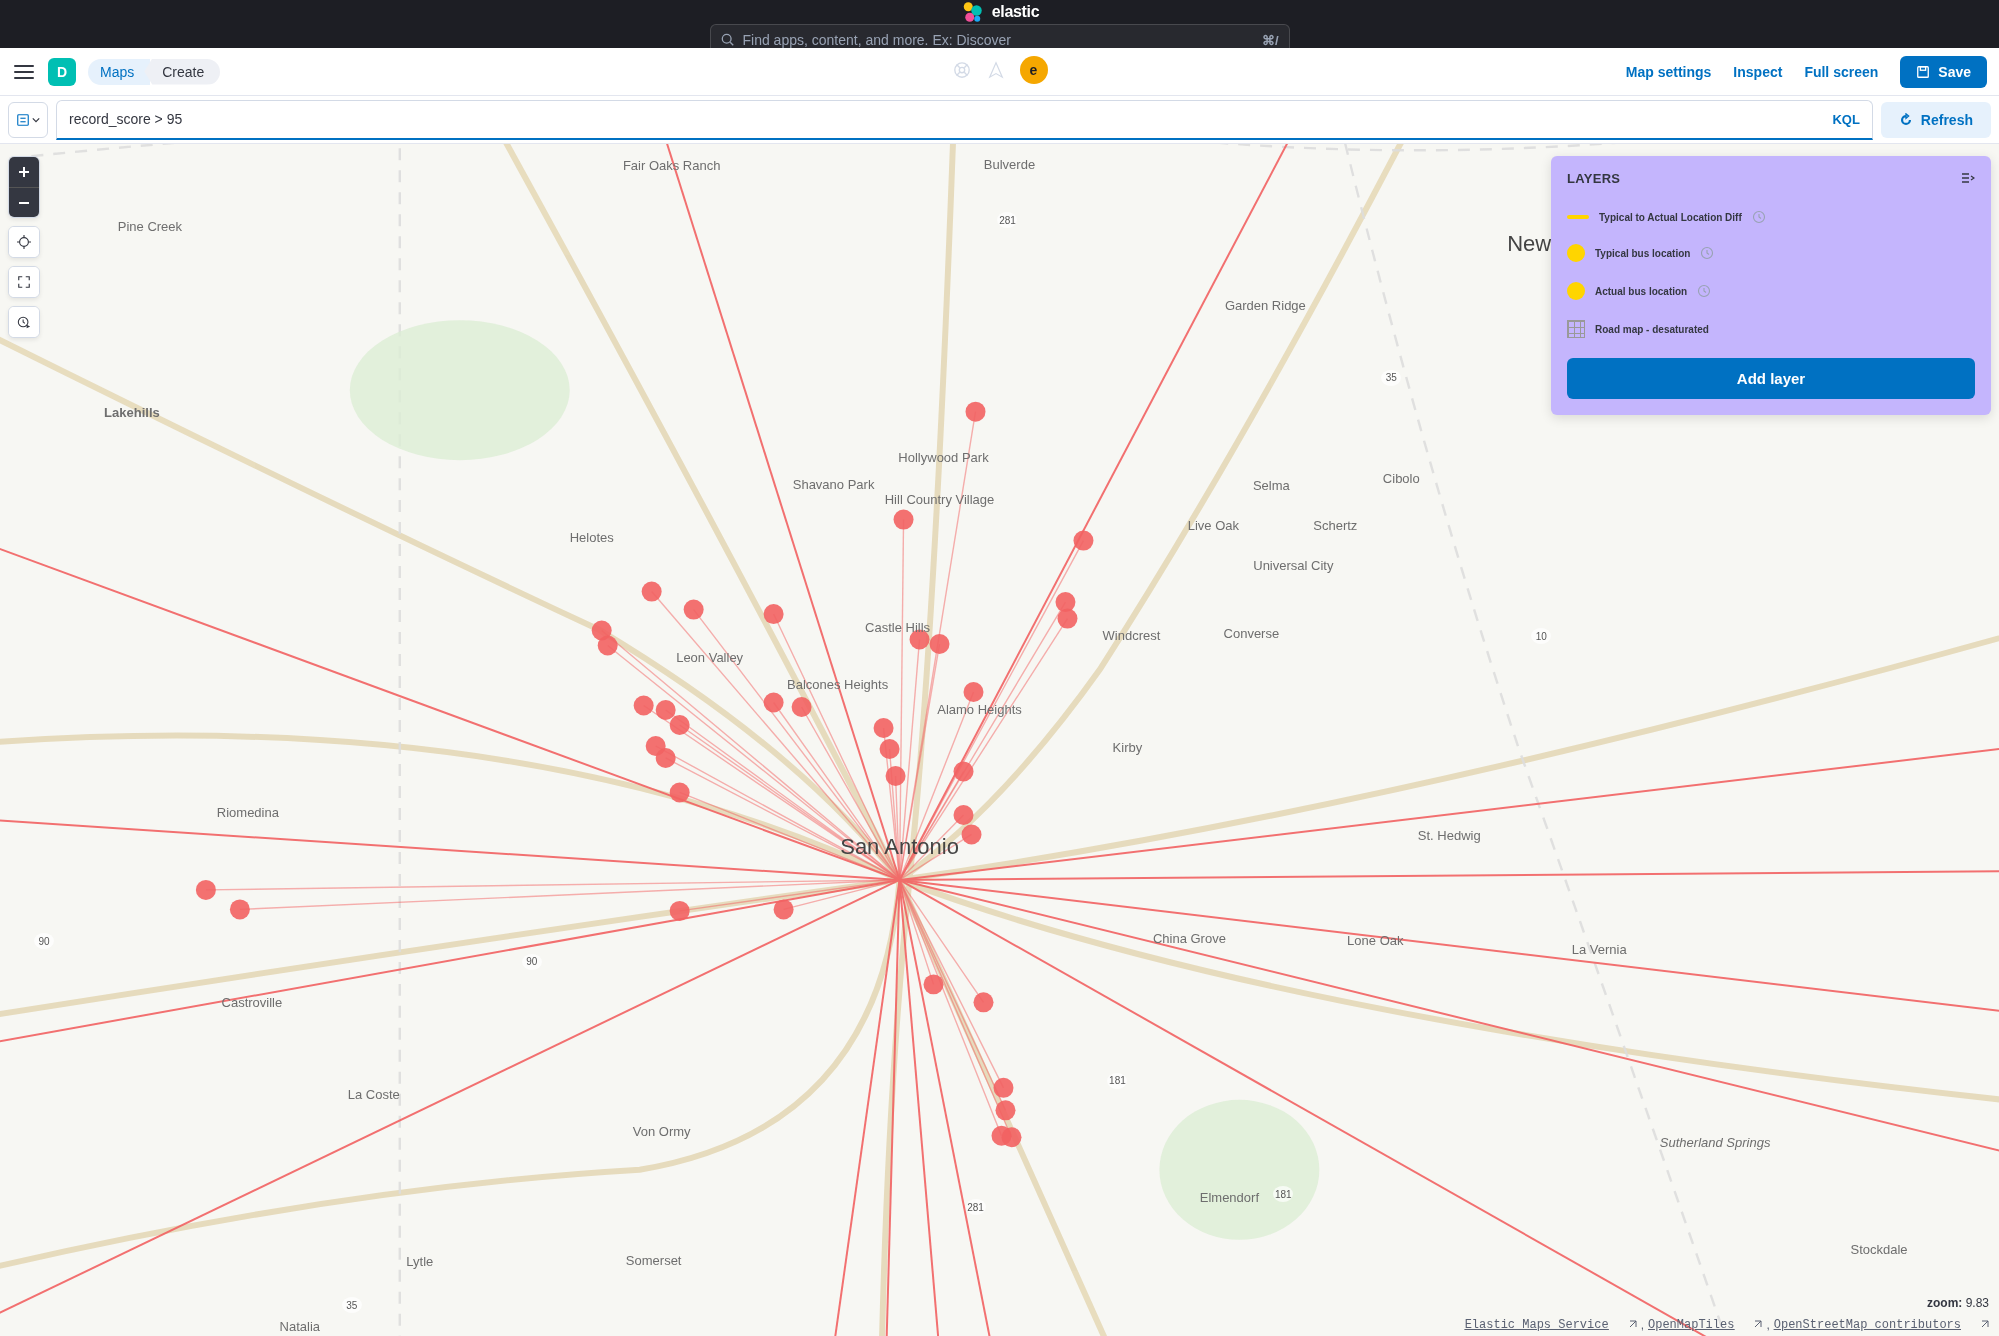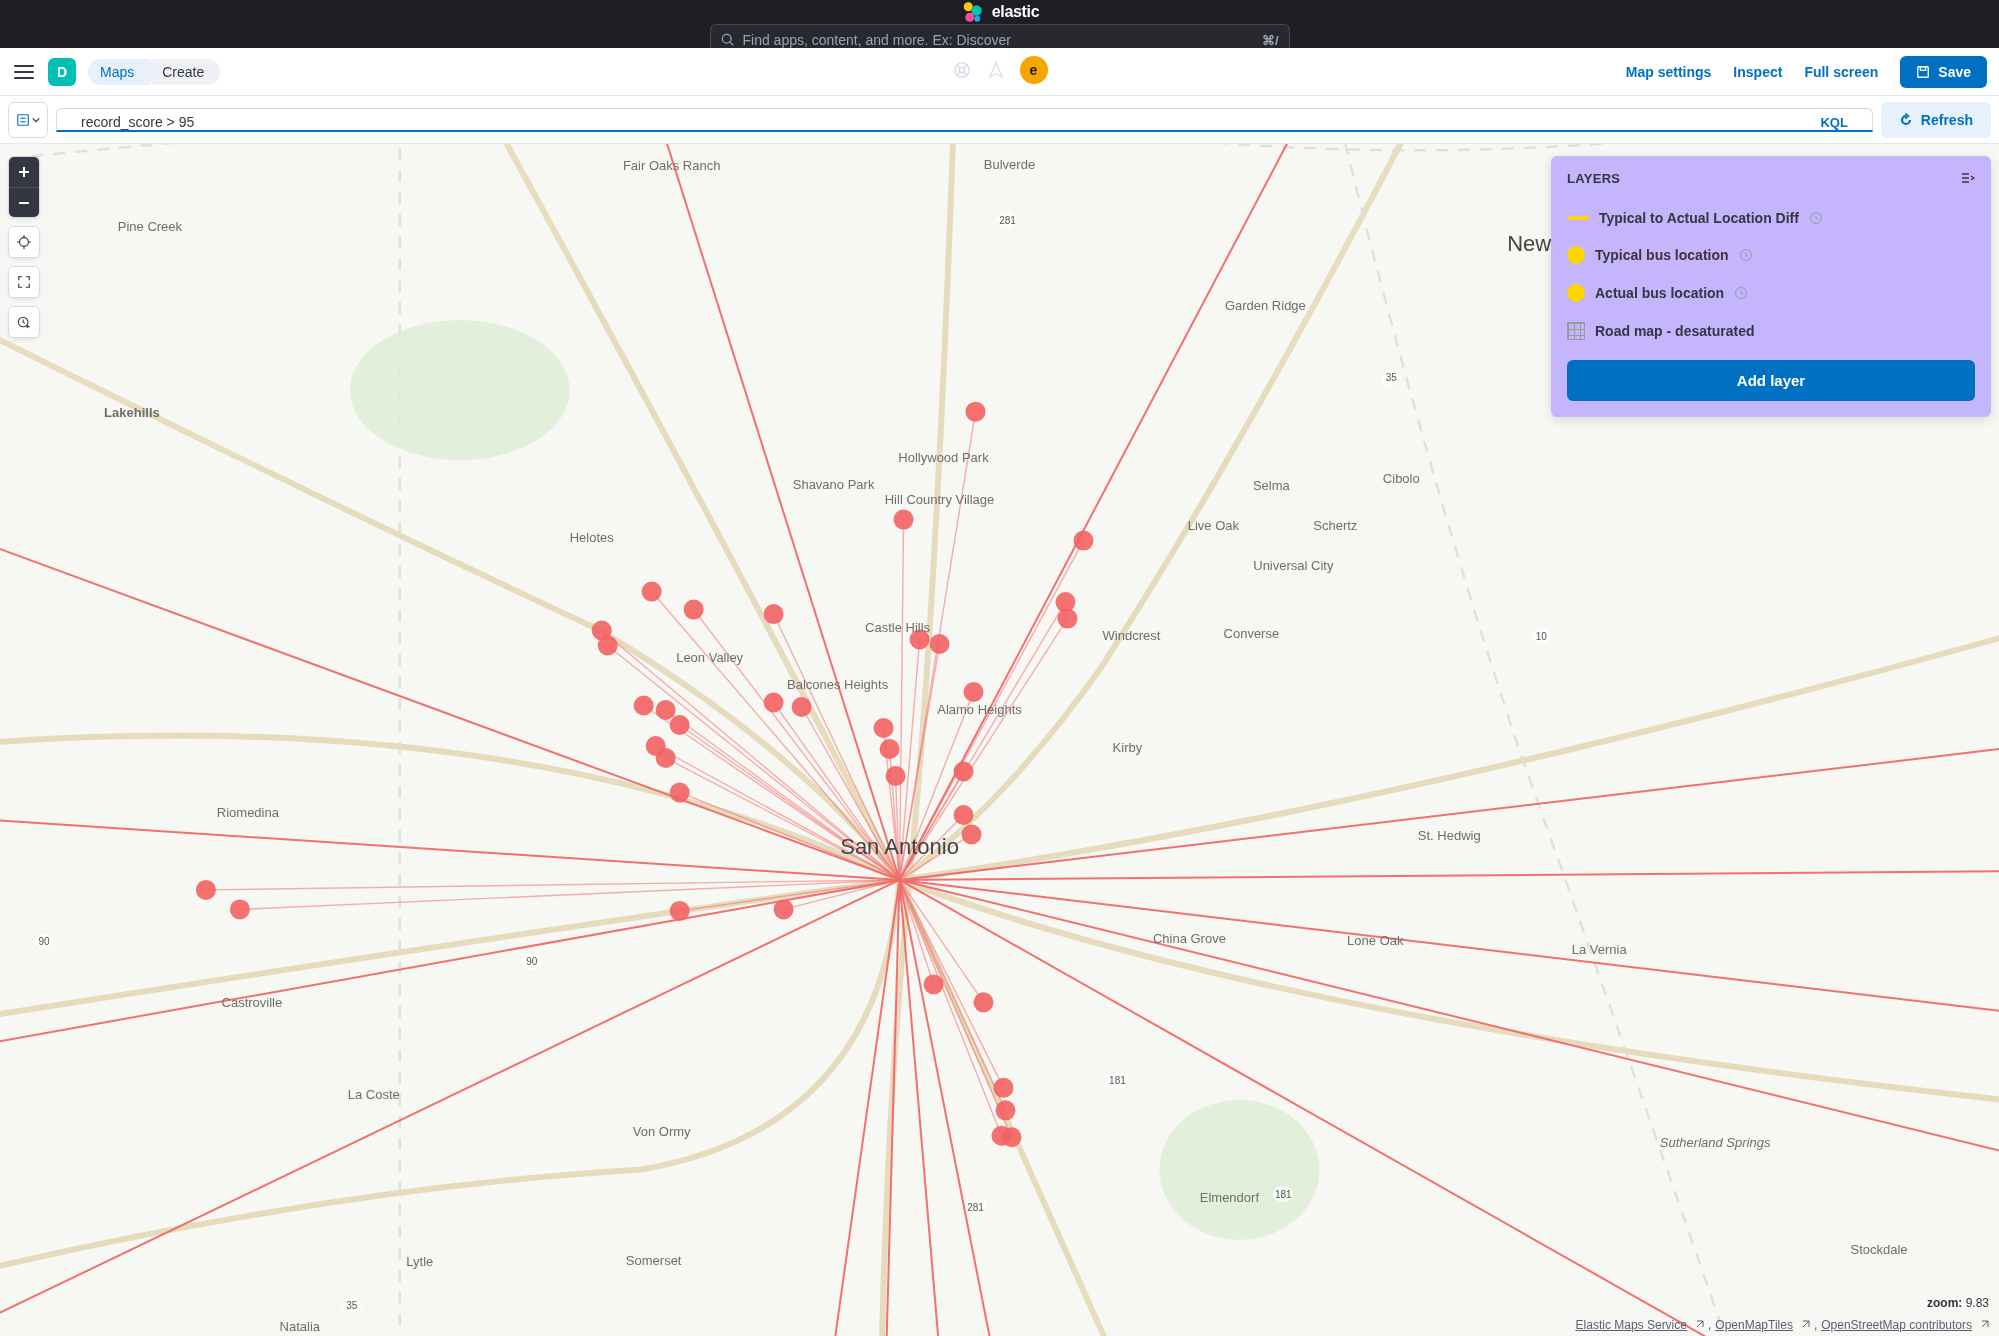--- a/index.html
+++ b/index.html
@@ -22,45 +22,45 @@
 .space-badge { width: 28px; height: 28px; border-radius: 6px; background: #00bfb3; color: #fff; display: flex; align-items: center; justify-content: center; font-weight: 700; font-size: 14px; }
 .breadcrumbs { display: flex; align-items: center; }
 .crumb { padding: 5px 16px 5px 12px; font-size: 14px; position: relative; }
 .crumb.first { background: #e6f1fc; color: #0071c2; border-radius: 14px 0 0 14px; }
 .crumb.last { background: #eef0f5; color: #343741; border-radius: 0 14px 14px 0; padding-left: 18px; margin-left: -6px; clip-path: polygon(8px 0, 100% 0, 100% 100%, 8px 100%, 0 50%); }
 .sub-right { margin-left: auto; display: flex; align-items: center; gap: 22px; }
 .sub-link { color: #0071c2; font-weight: 600; font-size: 14px; cursor: pointer; }
 .save-btn { background: #0071c2; color: #fff; border: none; border-radius: 6px; padding: 8px 16px; font-weight: 600; font-size: 14px; display: flex; align-items: center; gap: 8px; cursor: pointer; }
 .query-bar { height: 48px; display: flex; align-items: center; padding: 6px 8px; gap: 8px; border-bottom: 1px solid #e3e6ef; }
 .qb-options { width: 40px; height: 36px; border: 1px solid #d3dae6; border-radius: 6px; display: flex; align-items: center; justify-content: center; gap: 2px; cursor: pointer; color: #0071c2; }
-.query-input-wrap { flex: 1; height: 24px; border: 1px solid #d3dae6; border-bottom: 2px solid #0071c2; border-radius: 6px 6px 0 0; display: flex; align-items: flex-end; padding: 0 24px; gap: 10px; }
+.query-input-wrap { flex: 1; height: 40px; border: 1px solid #d3dae6; border-bottom: 2px solid #0071c2; border-radius: 6px 6px 0 0; display: flex; align-items: center; padding: 0 12px; gap: 10px; }
 .query-input-wrap input { flex: 1; border: none; outline: none; font-size: 14px; color: #343741; }
 .kql-tag { color: #0071c2; font-weight: 600; font-size: 13px; }
 .refresh-btn { height: 36px; background: #e6f1fc; color: #0071c2; border: none; border-radius: 6px; padding: 0 18px; font-weight: 600; font-size: 14px; display: flex; align-items: center; gap: 8px; cursor: pointer; }
 .map-container { position: relative; height: calc(100vh - 144px); background: #f5f5f2; overflow: hidden; }
 .map-svg { position: absolute; inset: 0; width: 100%; height: 100%; }
 .map-controls { position: absolute; top: 12px; left: 8px; display: flex; flex-direction: column; gap: 0; }
 .ctrl-group { background: #fff; border: 1px solid #d3dae6; border-radius: 6px; box-shadow: 0 2px 4px rgba(0,0,0,0.08); margin-bottom: 8px; overflow: hidden; }
 .ctrl-btn { width: 30px; height: 30px; display: flex; align-items: center; justify-content: center; cursor: pointer; background: #fff; color: #343741; }
 .ctrl-btn.dark { background: #343741; color: #fff; }
 .ctrl-group .ctrl-btn + .ctrl-btn { border-top: 1px solid #d3dae6; }
 .ctrl-group.dark-group .ctrl-btn + .ctrl-btn { border-top: 1px solid #555; }
 .layers-panel { position: absolute; top: 12px; right: 8px; width: 440px; background: #c4b5fd; border-radius: 6px; box-shadow: 0 3px 12px rgba(0,0,0,0.12); padding: 14px 16px 16px; }
 .layers-head { display: flex; align-items: center; justify-content: space-between; margin-bottom: 14px; }
 .layers-title { font-weight: 700; font-size: 13px; letter-spacing: 0.3px; }
-.layer-row { display: flex; align-items: center; gap: 10px; padding: 10px 0; font-size: 14px; font-weight: 600; }
+.layer-row { display: flex; align-items: center; gap: 10px; padding: 10px 0; font-size: 10px; font-weight: 600; }
 .layer-swatch { width: 18px; height: 18px; border-radius: 50%; flex-shrink: 0; }
 .layer-swatch.line { width: 22px; height: 4px; border-radius: 2px; }
 .layer-swatch.grid { width: 18px; height: 18px; border-radius: 0; background-image: linear-gradient(#999 1px, transparent 1px), linear-gradient(90deg, #999 1px, transparent 1px); background-size: 6px 6px; background-color: transparent; border: 1px solid #999; }
 .clock-ic { width: 14px; height: 14px; color: #98a2b3; }
 .add-layer-btn { width: 100%; margin-top: 10px; background: #0071c2; color: #fff; border: none; border-radius: 6px; padding: 12px; font-weight: 600; font-size: 15px; cursor: pointer; }
 .zoom-label { position: absolute; bottom: 26px; right: 10px; font-size: 12px; color: #343741; }
 .zoom-label b { font-weight: 700; }
 .attrib { position: absolute; bottom: 4px; right: 10px; font-size: 12px; color: #5a6172; display: flex; gap: 4px; }
-.attrib span { text-decoration: underline; cursor: pointer; display: inline-flex; align-items: center; gap: 7px; }
+.attrib span { text-decoration: underline; cursor: pointer; display: inline-flex; align-items: center; gap: 18px; font-family: Liberation Mono, monospace; }
 .ext-ic { width: 10px; height: 10px; }
 .map-label { position: absolute; font-size: 13px; color: #6e6e6e; white-space: nowrap; transform: translate(-50%, -50%); }
 .map-label.big { font-size: 22px; font-weight: 500; color: #444; }
 .road-num { position: absolute; font-size: 10px; color: #555; background: rgba(255,255,255,0.7); border-radius: 50%; width: 20px; height: 16px; display: flex; align-items: center; justify-content: center; transform: translate(-50%, -50%); }
 </style>
 </head>
 <body>
 
 <div class="top-header">
   <div class="logo-group">

